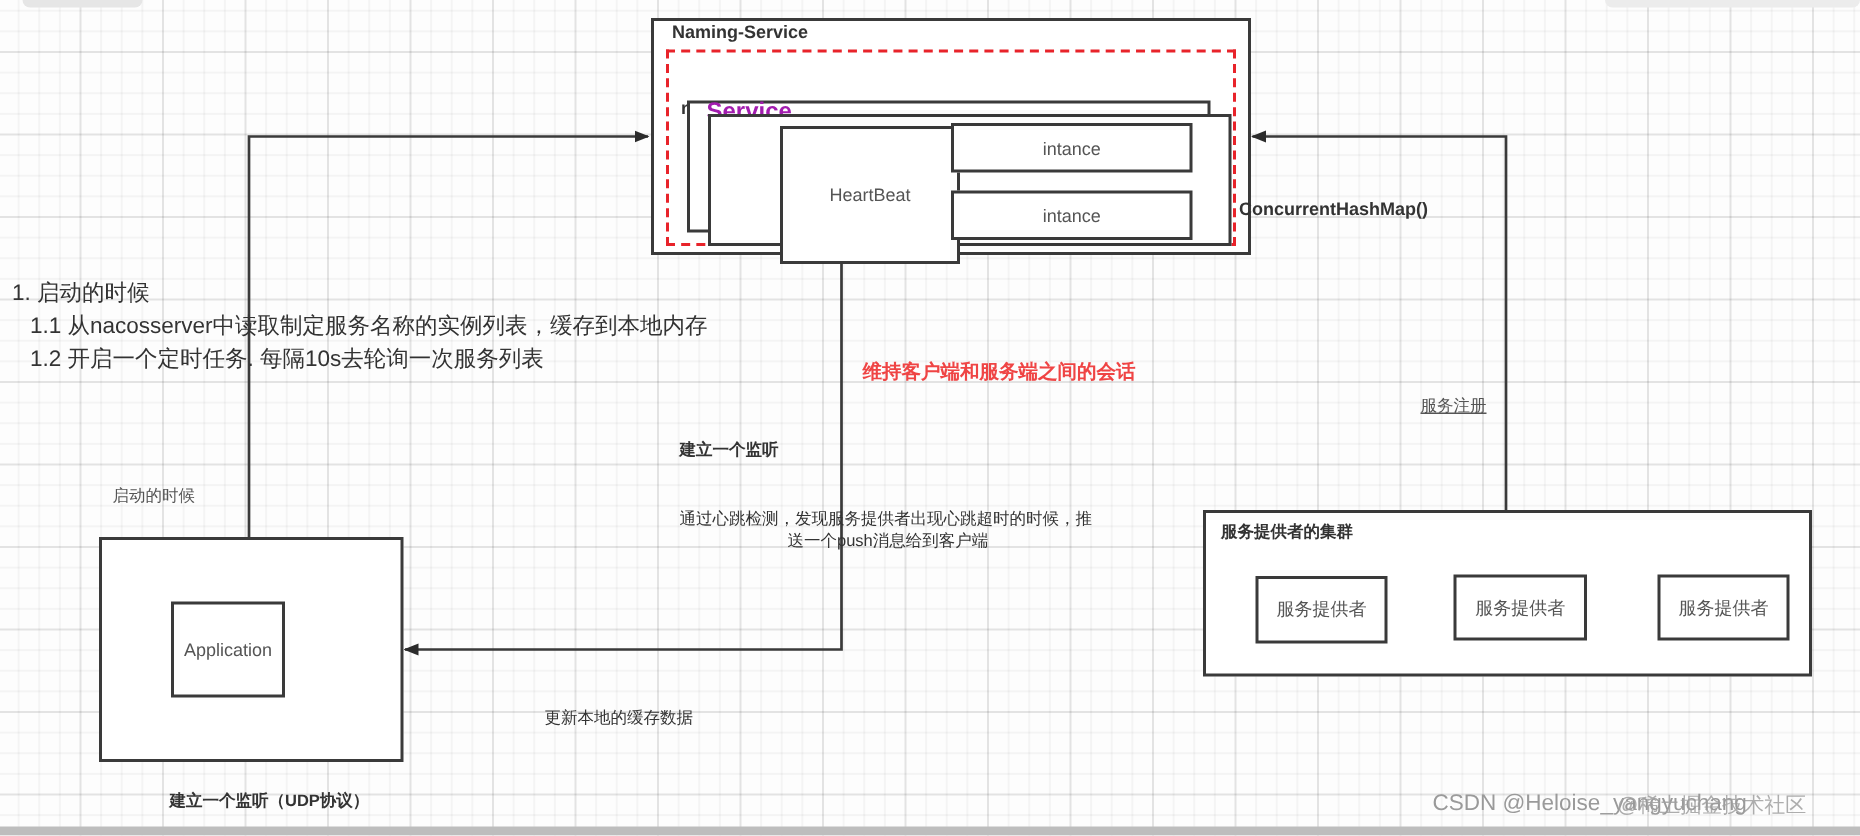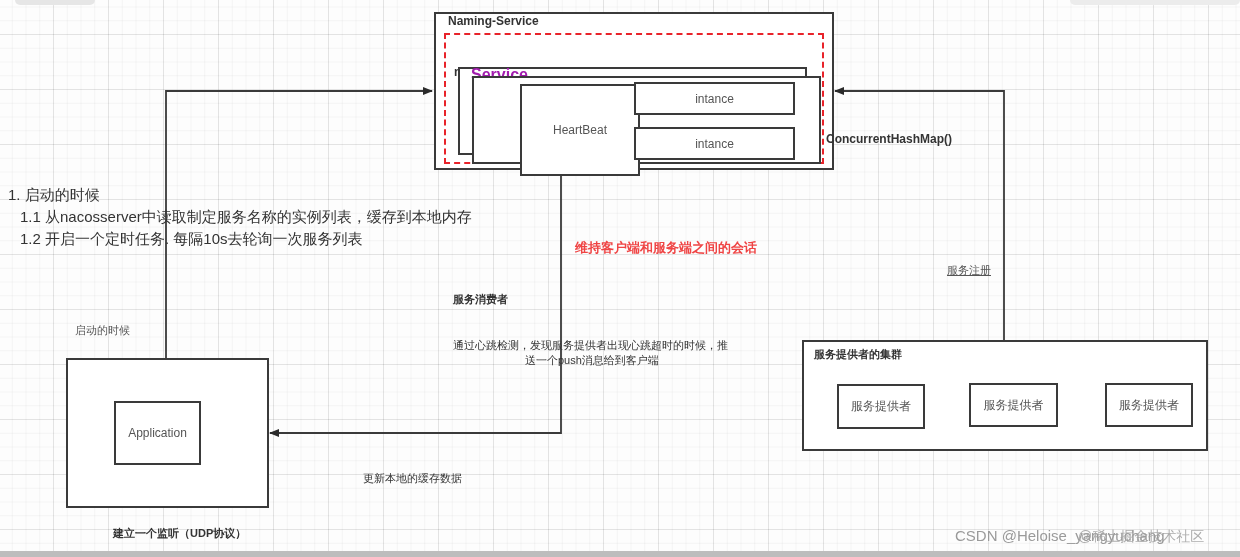--- a/index.html
+++ b/index.html
@@ -64,29 +64,29 @@
 <div class="box center-text" style="left:634px;top:127px;width:161px;height:33px;">
   <span>intance</span>
 </div>
 <span class="label bold" style="left:826px;top:132px;font-size:12px;color:#333;">ConcurrentHashMap()</span>
 
 <span class="label" style="left:8px;top:186px;font-size:15px;color:#333;">1. 启动的时候</span>
 <span class="label" style="left:20px;top:208px;font-size:15px;color:#333;">1.1 从nacosserver中读取制定服务名称的实例列表，缓存到本地内存</span>
 <span class="label" style="left:20px;top:230px;font-size:15px;color:#333;">1.2 开启一个定时任务. 每隔10s去轮询一次服务列表</span>
 
 <span class="label bold" style="left:575px;top:239px;font-size:13px;color:#ef4444;">维持客户端和服务端之间的会话</span>
-<span class="label bold" style="left:453px;top:292px;font-size:11px;color:#333;">服务消费者</span>
+<span class="label bold" style="left:453px;top:292px;font-size:11px;color:#333;">建立一个监听</span>
 <span class="label" style="left:453px;top:338px;font-size:11px;color:#333;">通过心跳检测，发现服务提供者出现心跳超时的时候，推</span>
 <span class="label" style="left:525px;top:353px;font-size:11px;color:#333;">送一个push消息给到客户端</span>
 <span class="label" style="left:363px;top:451px;font-size:11px;color:#333;margin-top:20px;">更新本地的缓存数据</span>
 <span class="label" style="left:947px;top:263px;font-size:11px;color:#555;text-decoration:underline;">服务注册</span>
 
 <span class="label" style="left:75px;top:323px;font-size:11px;color:#555;">启动的时候</span>
 <div class="box" style="left:66px;top:358px;width:203px;height:150px;"></div>
-<div class="box center-text" style="left:114px;top:401px;width:87px;height:64px;">
+<div class="box center-text" style="left:114px;top:401px;width:76px;height:64px;">
   <span>Application</span>
 </div>
 <span class="label bold" style="left:113px;top:526px;font-size:11px;color:#333;">建立一个监听（UDP协议）</span>
 
 <div class="box" style="left:802px;top:340px;width:406px;height:111px;">
   <span class="label bold" style="left:10px;top:5px;font-size:11px;color:#333;">服务提供者的集群</span>
 </div>
 <div class="box center-text" style="left:837px;top:384px;width:88px;height:45px;">
   <span>服务提供者</span>
 </div>

